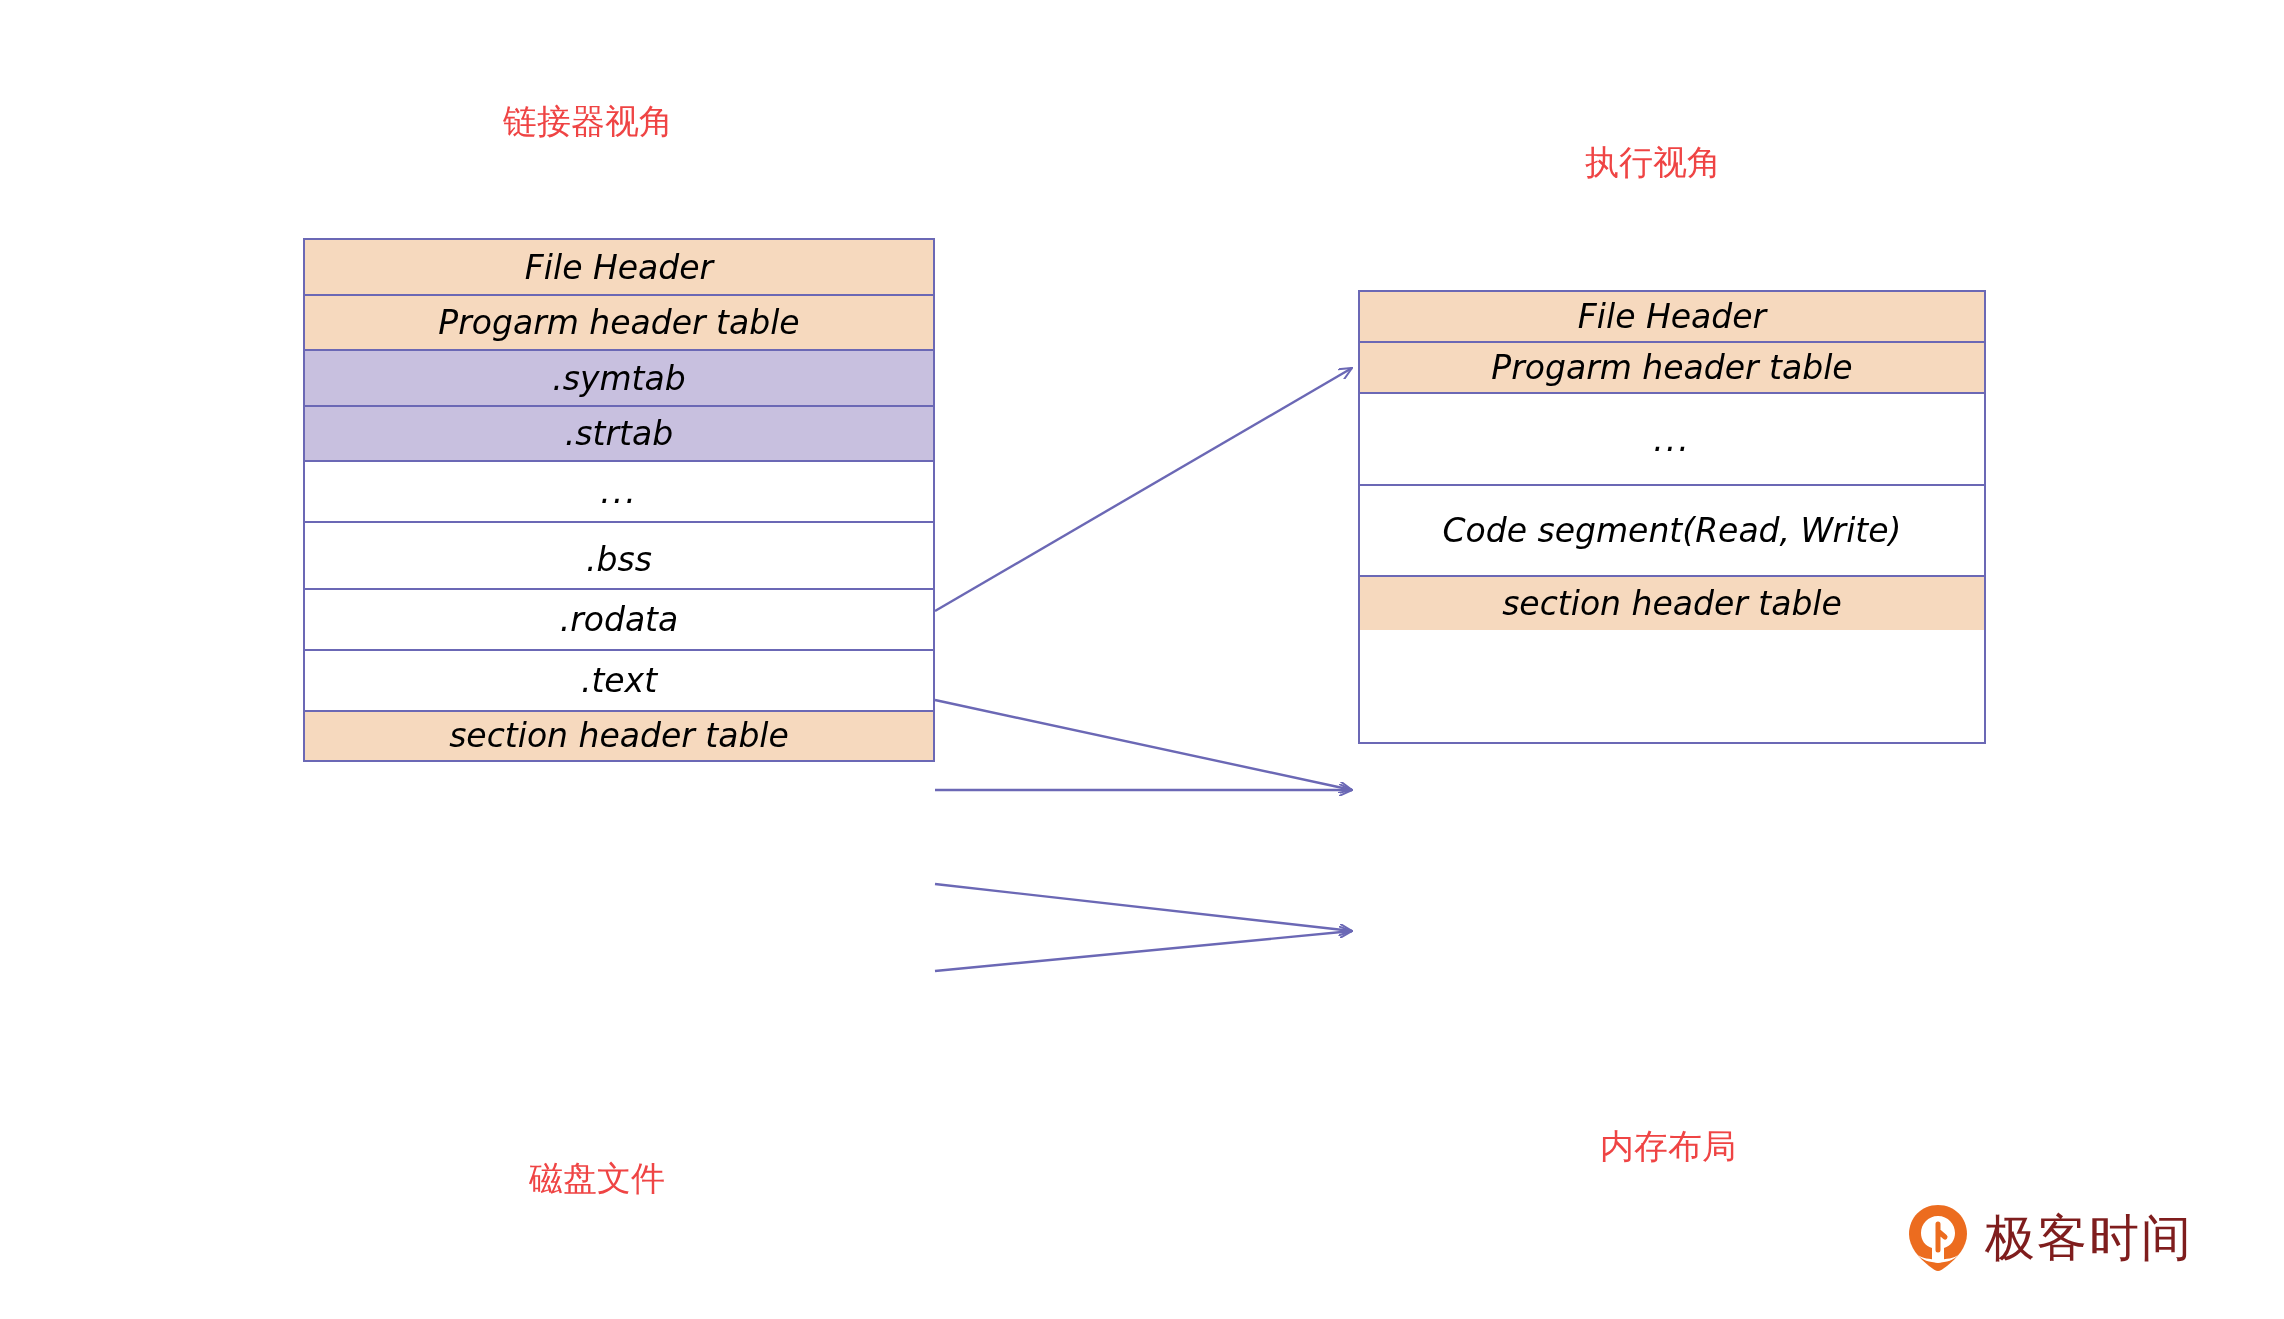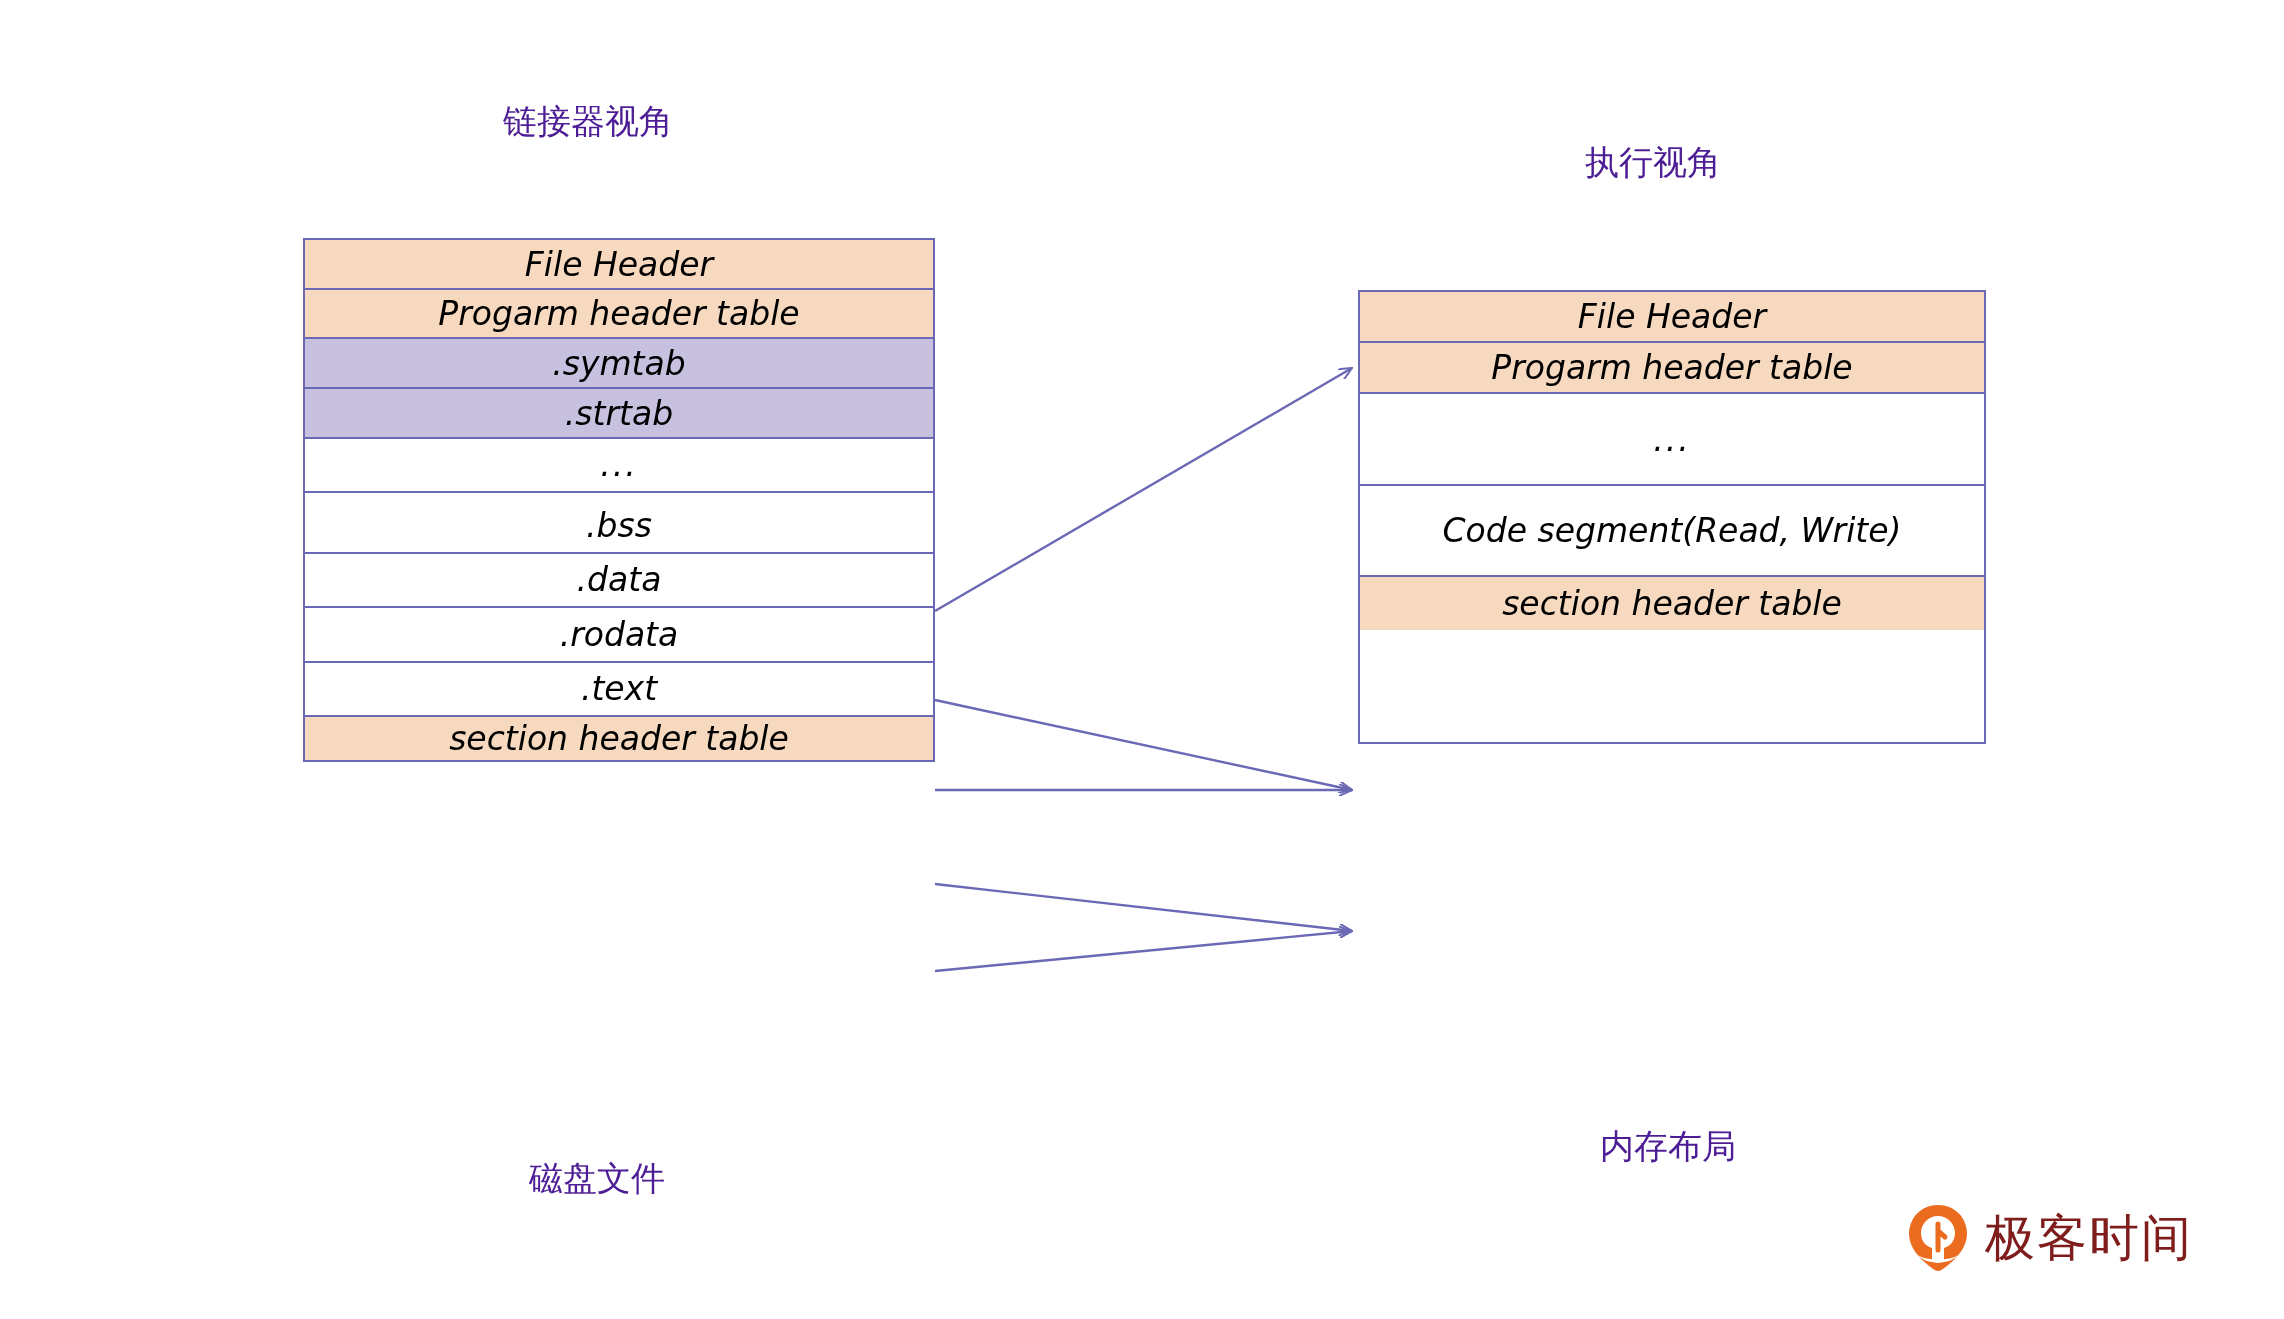--- a/index.html
+++ b/index.html
@@ -19,21 +19,21 @@
   .stage {
     position: absolute;
     inset: 0;
   }
 
   
   .caption {
     position: absolute;
     font-size: 34px;
     line-height: 1.1;
-    color: #4c1d95;
+    color: #ef4444;
     white-space: nowrap;
     font-family: "DejaVu Sans", "Liberation Sans", sans-serif;
   }
   #left-title  { left: 503px;  top: 103px; }
   #right-title { left: 1585px; top: 144px; }
   #left-footer { left: 529px;  top: 1160px; }
   #right-footer{ left: 1600px; top: 1128px; }
 
   
   .memtable {
@@ -127,21 +127,20 @@
 
   <div class="caption" id="right-footer">内存布局</div>
 
   <div class="memtable" id="linker-table">
     <div class="row r0 peach">File Header</div>
     <div class="row r1 peach">Progarm header table</div>
     <div class="row r2 purple">.symtab</div>
     <div class="row r3 purple">.strtab</div>
     <div class="row r4 ellipsis">...</div>
     <div class="row r5">.bss</div>
-    <div class="row r6">.data</div>
     <div class="row r7">.rodata</div>
     <div class="row r8">.text</div>
     <div class="row r9 peach">section header table</div>
   </div>
 
   <div class="memtable" id="exec-table">
     <div class="row r0 peach">File Header</div>
     <div class="row r1 peach">Progarm header table</div>
     <div class="row r2 ellipsis">...</div>
     <div class="row r5 tall">Code segment(Read, Write)</div>

